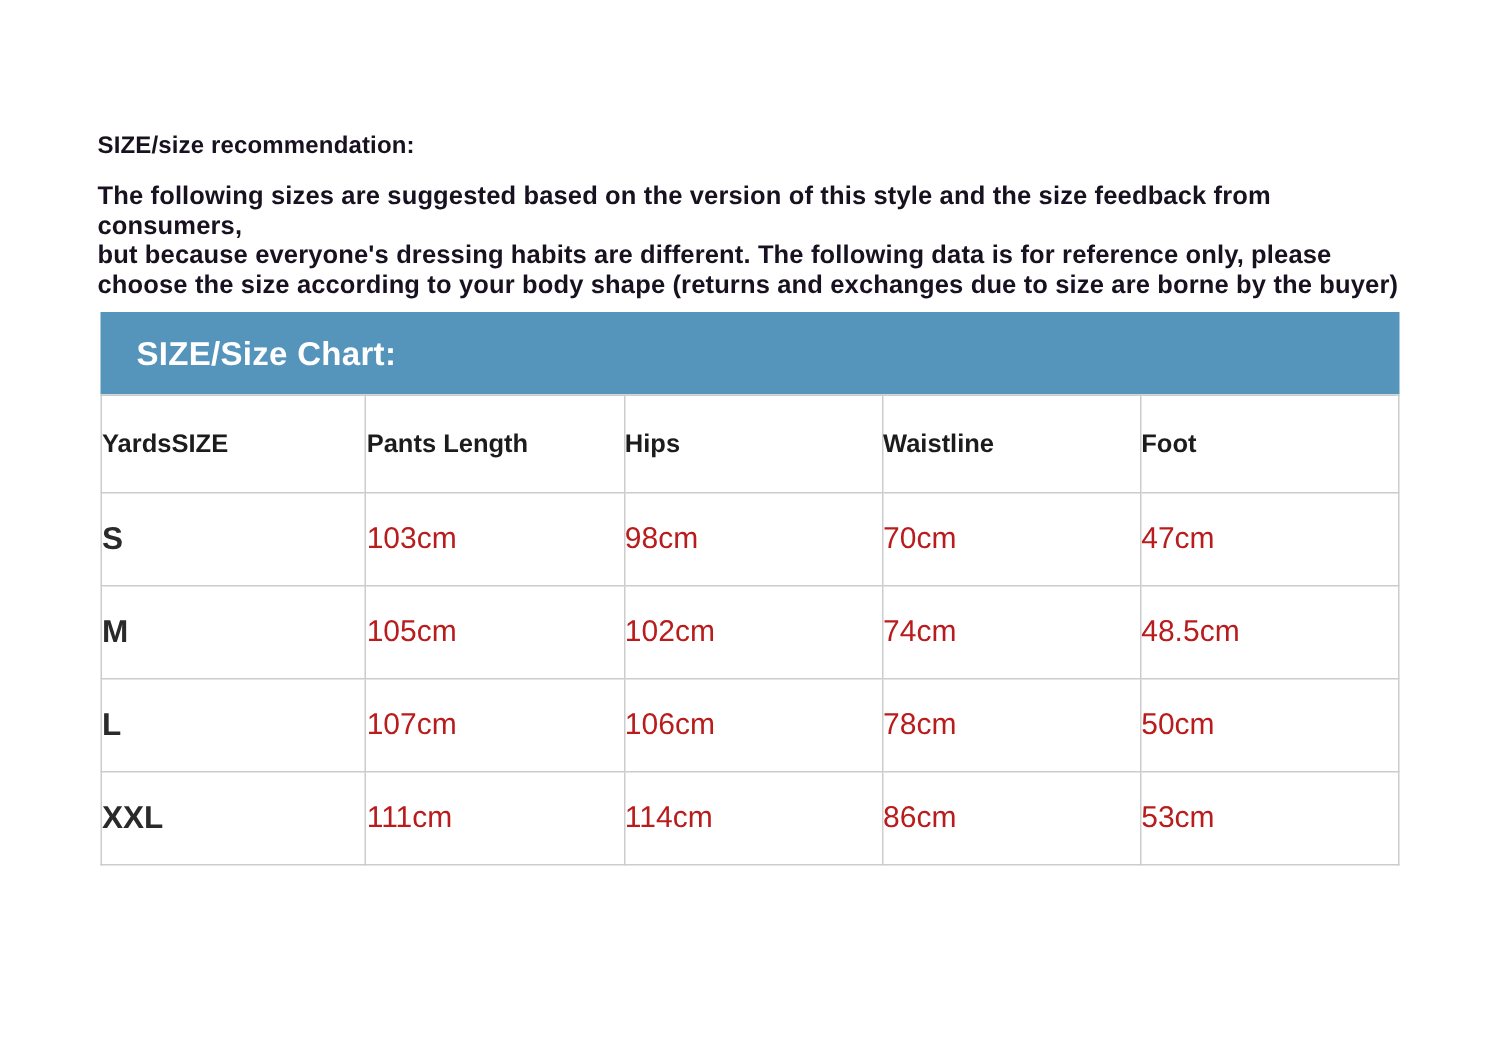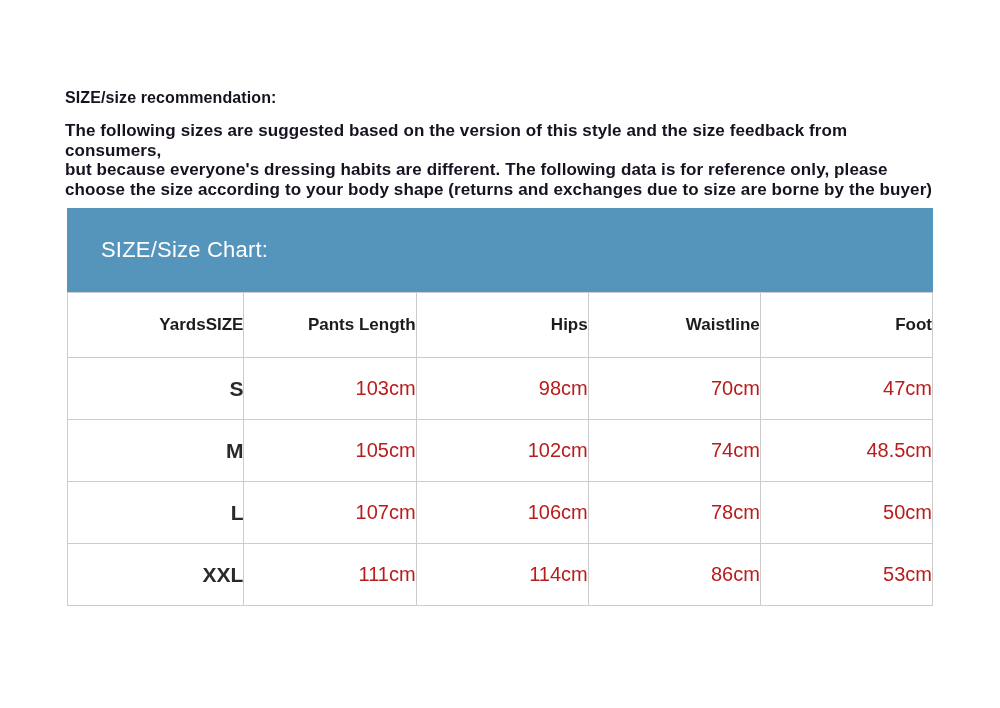--- a/index.html
+++ b/index.html
@@ -37,40 +37,40 @@
     white-space: pre-line;
     letter-spacing: 0.1px;
   }
   .size-chart {
     position: absolute;
     left: 67px;
     top: 208px;
     width: 866px;
   }
   .chart-banner {
-    height: 84px;
+    height: 55px;
     background: #5594bb;
     color: #ffffff;
     display: flex;
     align-items: center;
-    padding-left: 34px;
+    padding-left: 24px;
     font-size: 22px;
-    font-weight: normal;
+    font-weight: bold;
     letter-spacing: 0.2px;
   }
   table.size-table {
     width: 100%;
     border-collapse: collapse;
     table-layout: fixed;
     background: #ffffff;
   }
   .size-table col.c0 { width: 20.4%; }
   .size-table th, .size-table td {
     border: 1px solid #cccccc;
-    text-align: right;
+    text-align: left;
     vertical-align: middle;
   }
   .size-table thead th {
     height: 65px;
     font-size: 17px;
     font-weight: bold;
     color: #1c1c1c;
   }
   .size-table tbody tr { height: 62px; }
   .size-table td.rowlabel {

